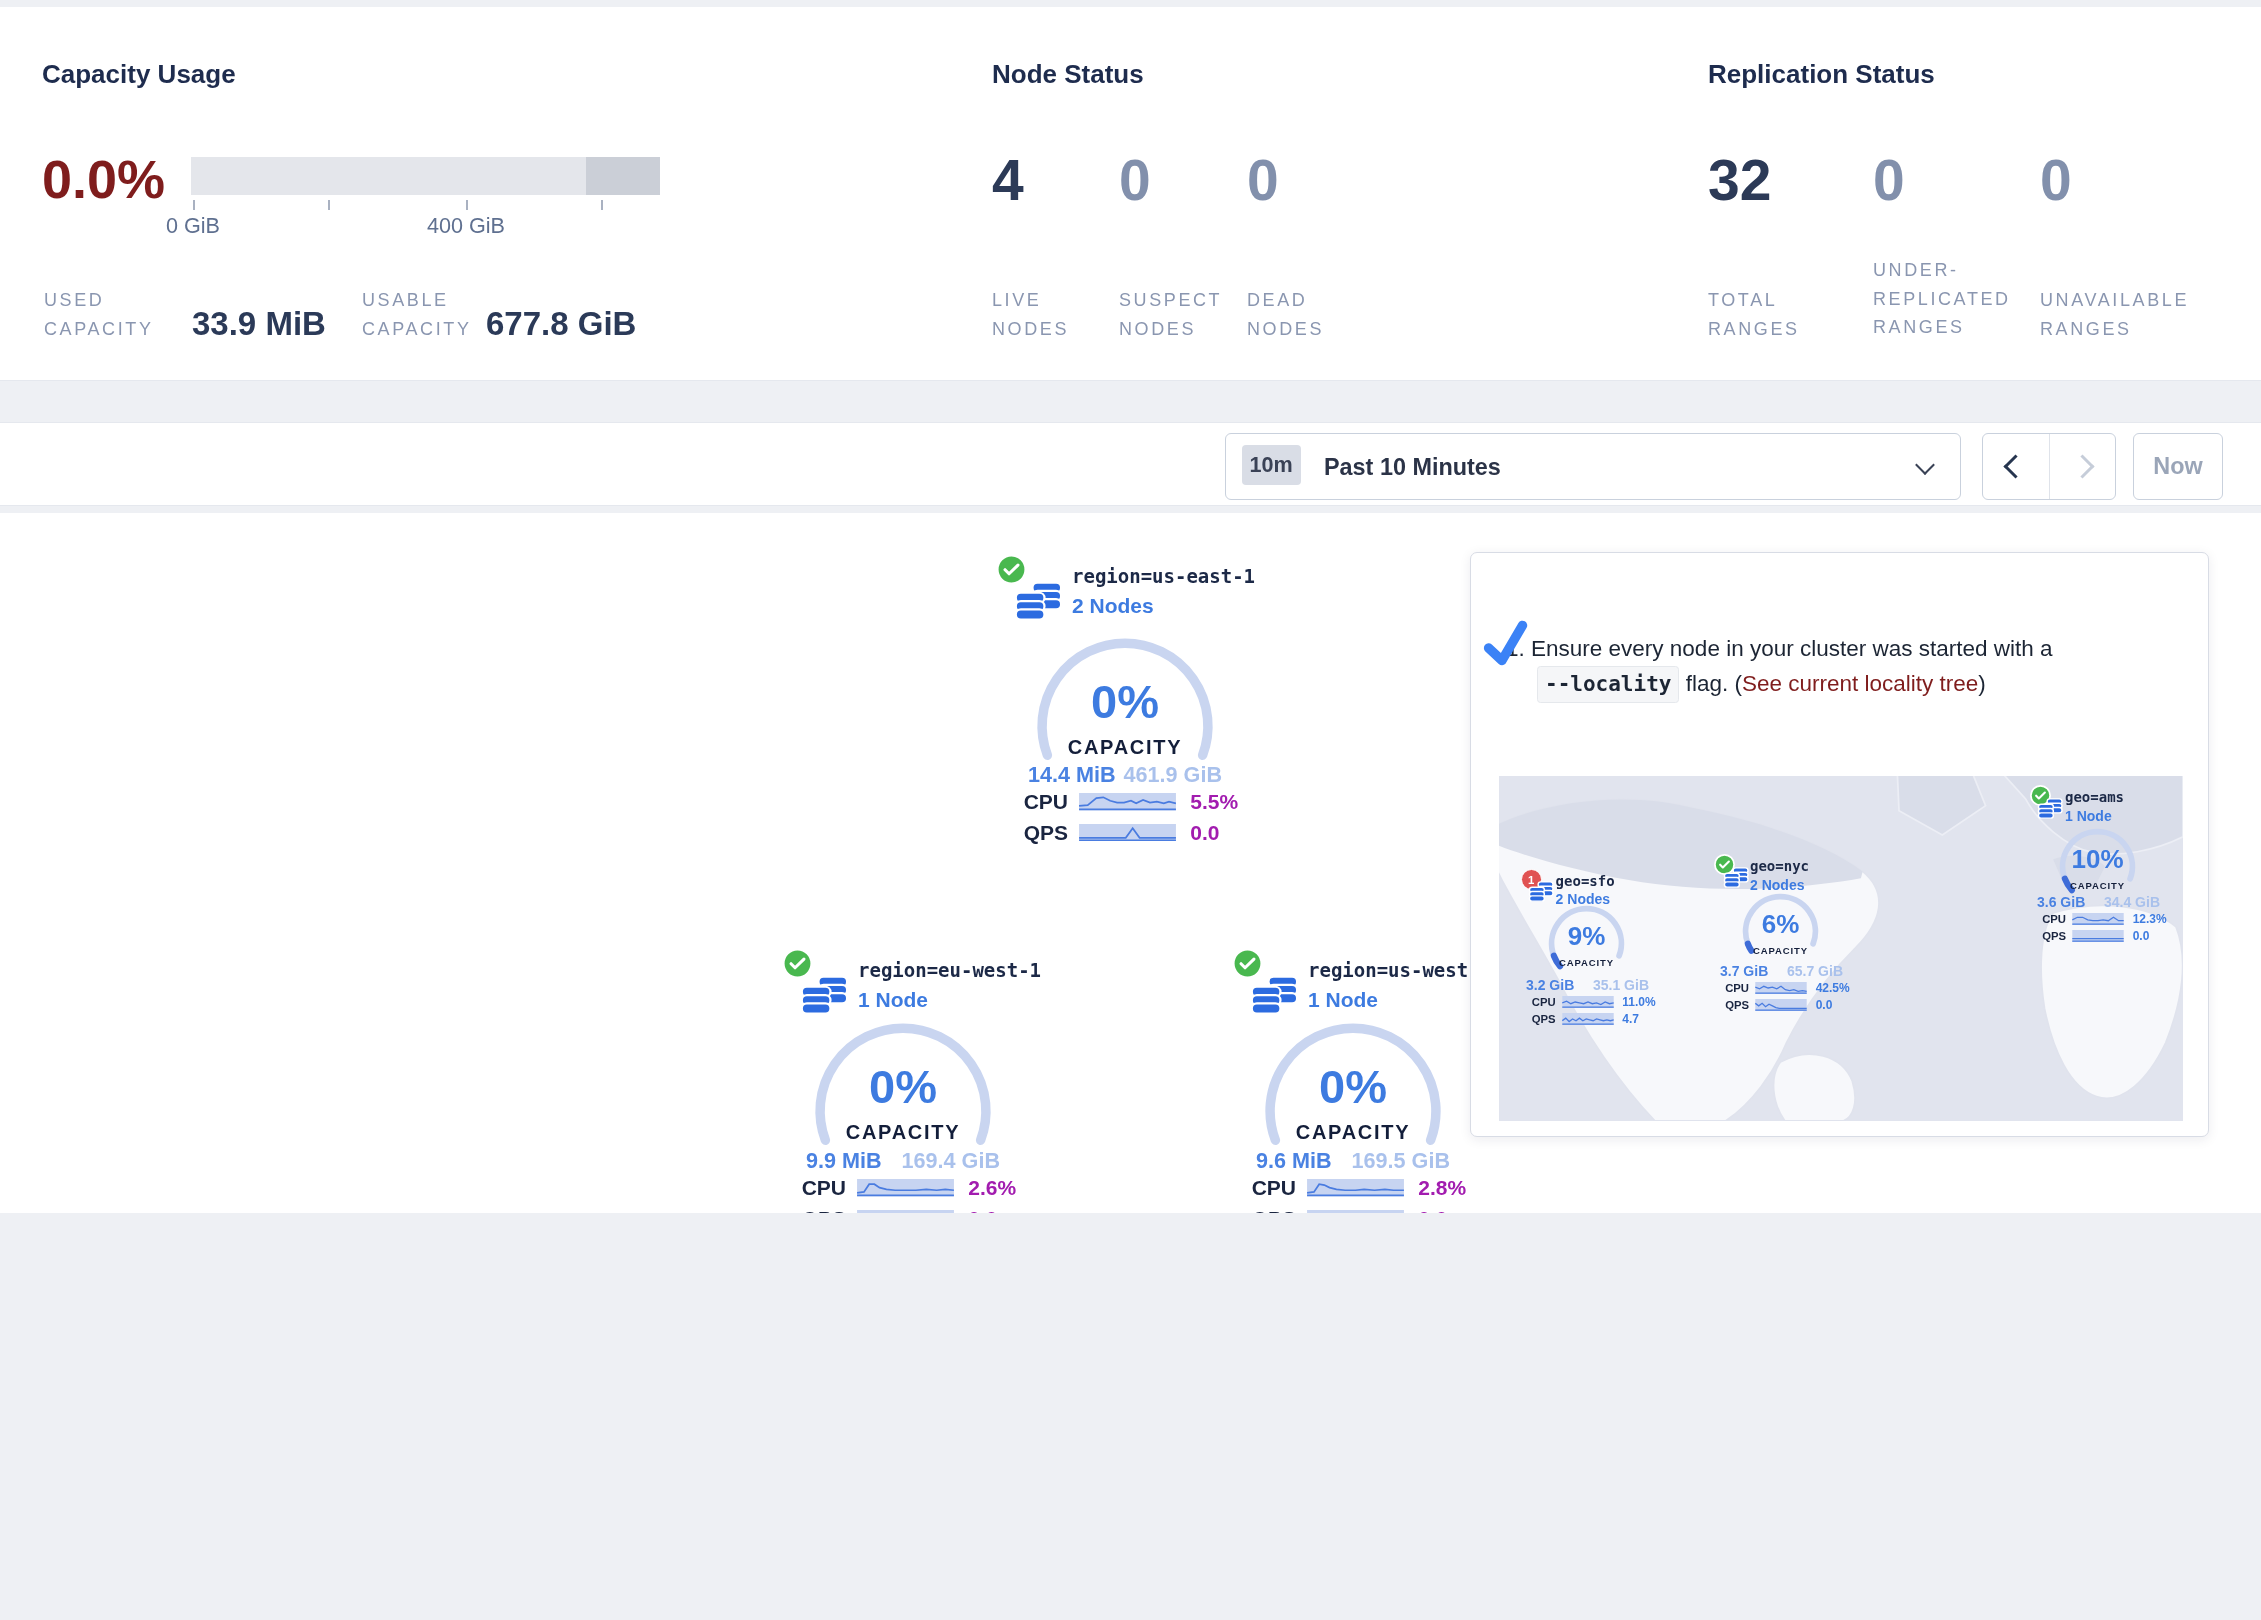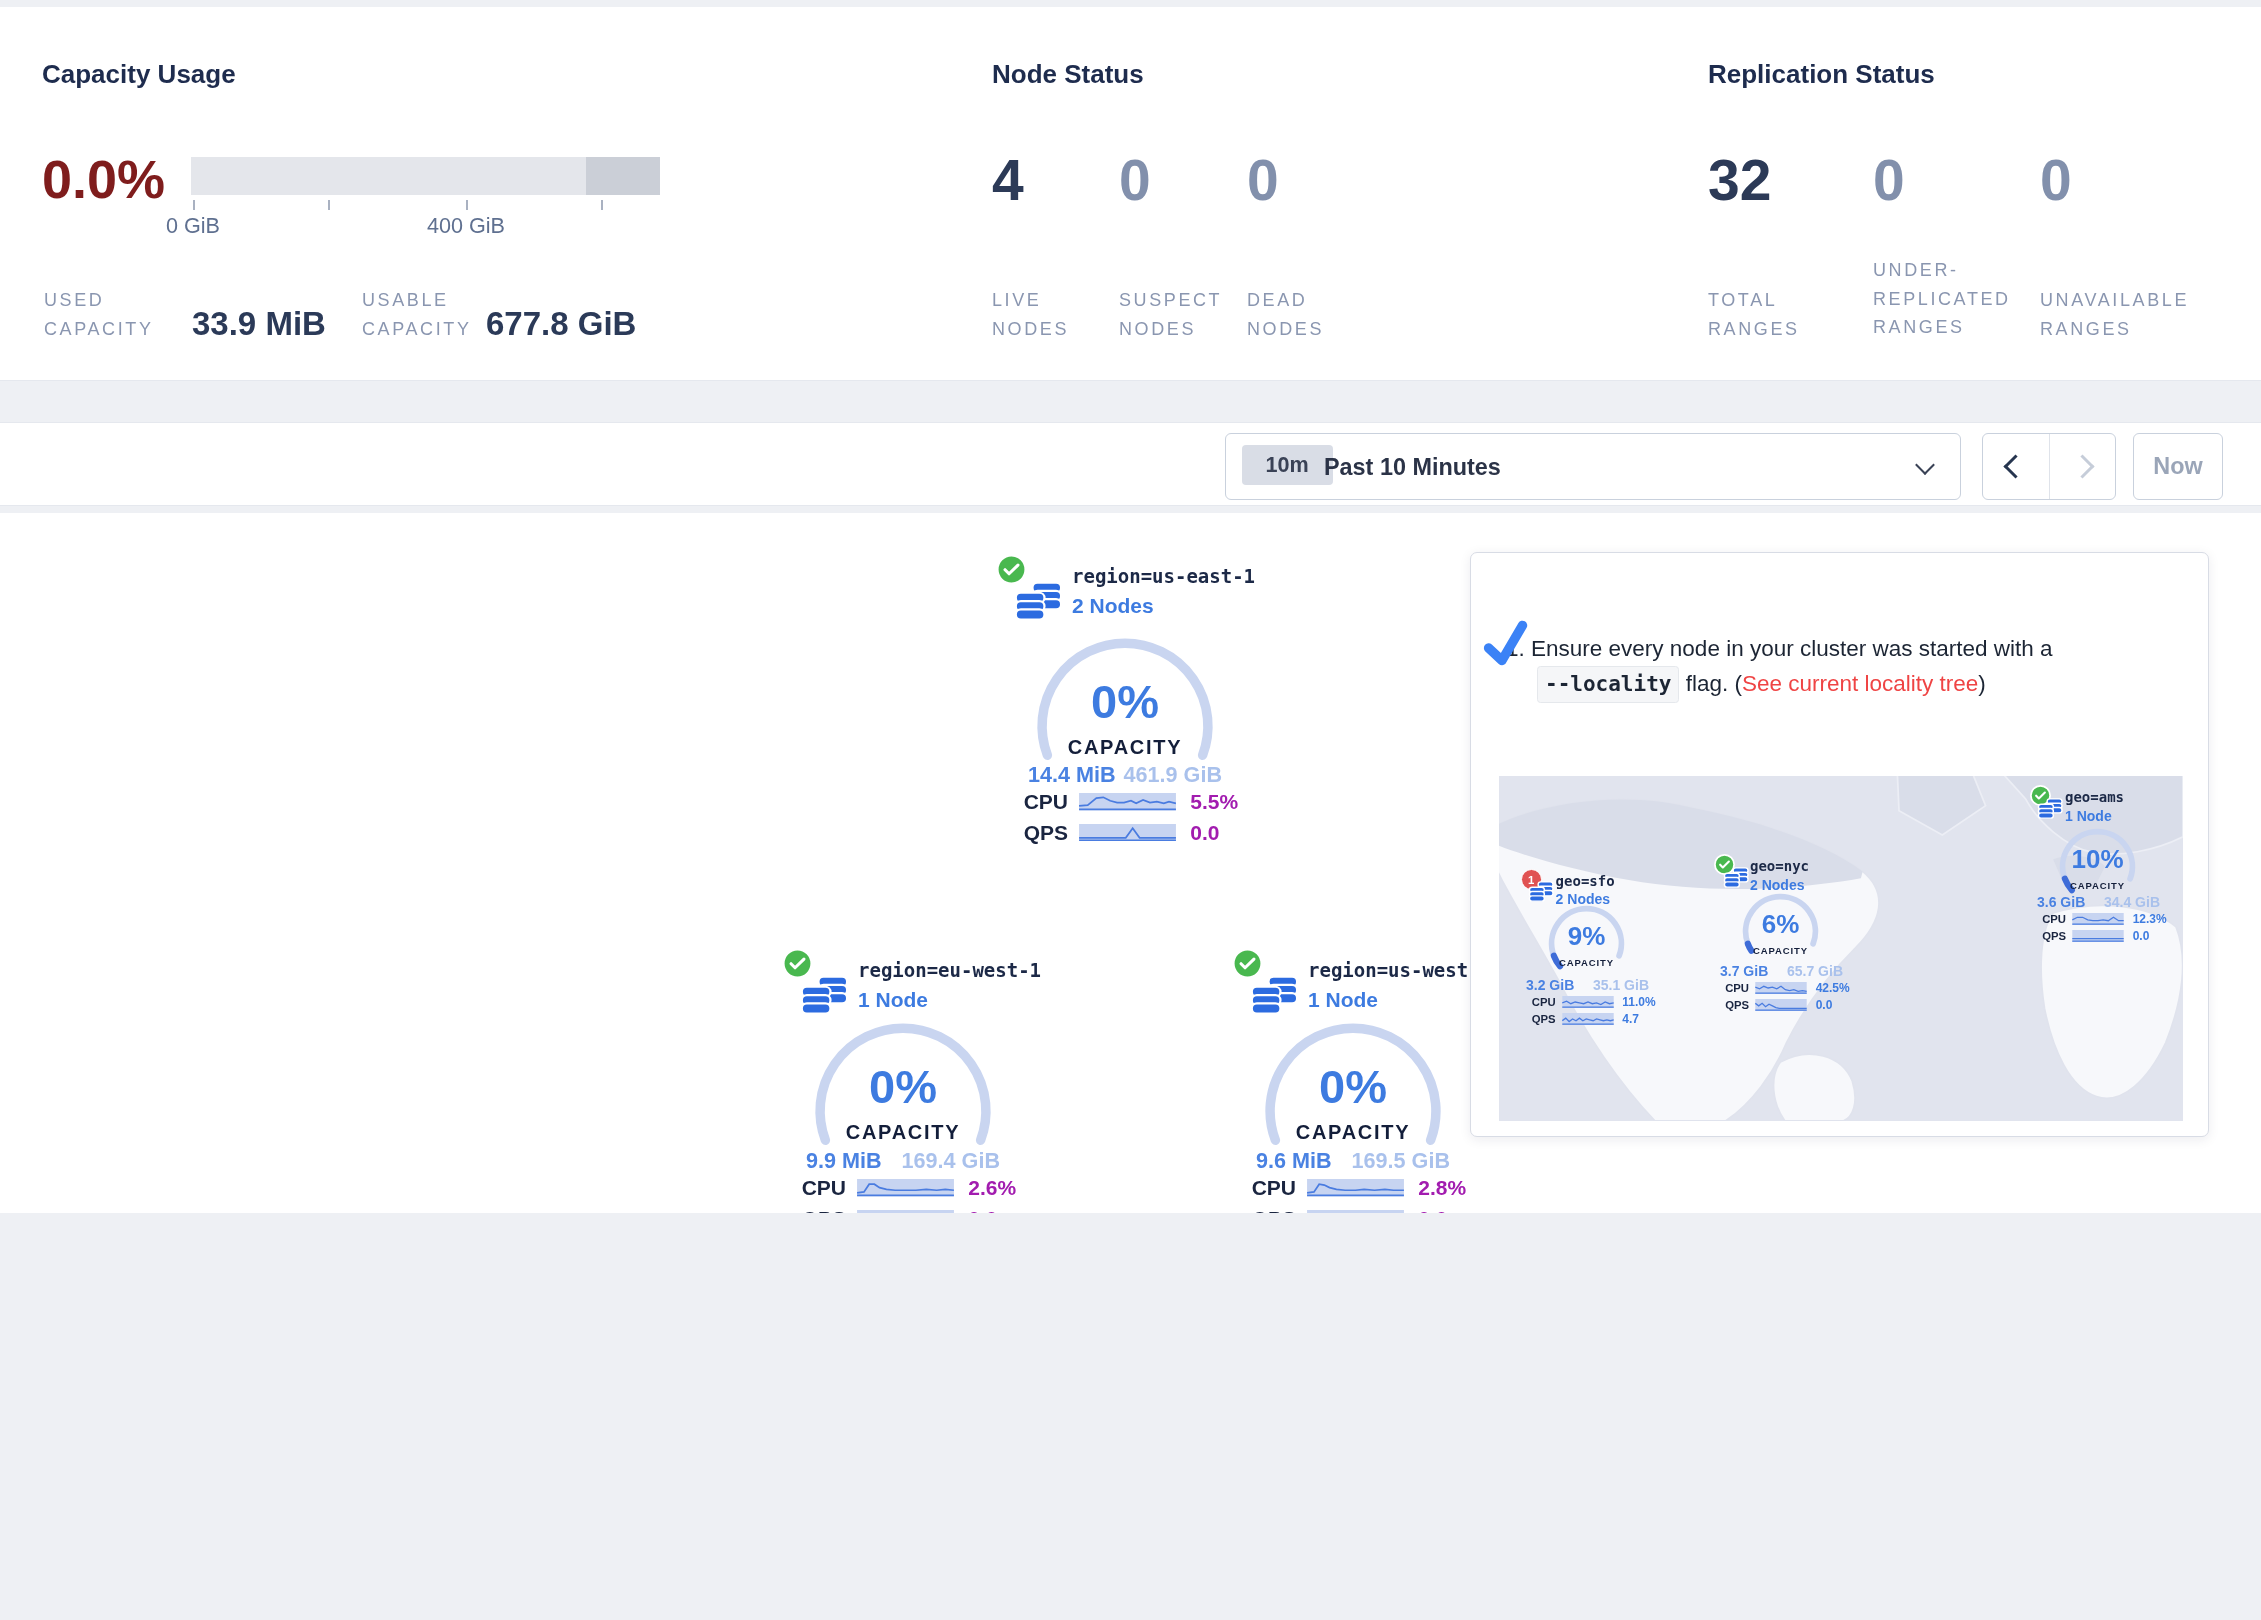--- a/index.html
+++ b/index.html
@@ -20,21 +20,21 @@
   .tick{width:1.7px;height:9.5px;background:#a9b1c1;top:193px;}
   .tick-label{top:206px;font-size:21.6px;color:#5f7090;transform:translateX(-50%);white-space:nowrap;}
   .metric-label{font-size:18px;letter-spacing:2.6px;color:#8a96b0;line-height:28.6px;}
   .metric-value{font-size:33px;font-weight:600;color:#2b3a58;}
   
   .view-select{left:39px;top:454px;font-size:23.4px;color:#2f7de3;font-weight:600;cursor:pointer;display:flex;align-items:center;gap:14px;}
   .tri-down{width:0;height:0;border-left:9.5px solid transparent;border-right:9.5px solid transparent;border-top:12px solid #2f7de3;}
   .crumb{left:638px;top:448px;display:flex;align-items:center;gap:10.4px;font-size:23.4px;color:#323c50;font-weight:600;}
   .tb-divider{left:1184px;top:429px;width:0.9px;height:71px;background:#d9dee6;}
   .timebox{left:1225px;top:433px;width:736px;height:67px;border:0.9px solid #c9d1dd;border-radius:6px;background:#fff;box-sizing:border-box;cursor:pointer;}
-  .badge10m{position:absolute;left:15.6px;top:11.3px;background:#d9dde6;border-radius:4px;padding:7px 24px;font-size:21.6px;font-weight:700;color:#3a4256;}
+  .badge10m{position:absolute;left:15.6px;top:11.3px;background:#d9dde6;border-radius:4px;padding:7px 8px;font-size:21.6px;font-weight:700;color:#3a4256;}
   .timetext{position:absolute;left:98px;top:20px;font-size:23.4px;font-weight:600;color:#2b3347;}
   .chev{display:inline-block;width:12px;height:12px;border-style:solid;border-color:#3a4256;}
   .chev-down{border-width:0 0 2.6px 2.6px;transform:rotate(-45deg);}
   .navgroup{left:1982px;top:433px;width:134px;height:67px;border:0.9px solid #c9d1dd;border-radius:6px;background:#fff;box-sizing:border-box;display:flex;}
   .navbtn{flex:1;display:flex;align-items:center;justify-content:center;cursor:pointer;}
   .navbtn+.navbtn{border-left:0.9px solid #dfe3ea;}
   .chev-left{width:14px;height:14px;border-width:0 0 3.5px 3.5px;transform:rotate(45deg);border-color:#26354f;}
   .chev-right{width:14px;height:14px;border-width:3.5px 3.5px 0 0;transform:rotate(45deg);border-color:#c6cdd9;}
   .nowbtn{left:2133px;top:433px;width:90px;height:67px;border:0.9px solid #c9d1dd;border-radius:6px;background:#fff;box-sizing:border-box;
     display:flex;align-items:center;justify-content:center;font-size:23.4px;font-weight:600;color:#9aa5b8;cursor:pointer;}
@@ -52,21 +52,21 @@
   
   .popup{left:1470px;top:39px;width:739px;height:585px;background:#fff;border:0.9px solid #d8dce5;border-radius:7px;
     box-shadow:0 2.6px 12px rgba(20,30,60,.08);box-sizing:border-box;}
   .p-hdr{position:absolute;left:0;top:0;right:0;height:62px;border-bottom:0.9px solid #e6e8ef;}
   .p-title{position:absolute;left:35px;top:19px;font-size:22.5px;font-weight:700;color:#152441;}
   .p-link{position:absolute;left:305px;top:19px;font-size:22.5px;color:#2f7de3;cursor:pointer;}
   .p-close{position:absolute;right:26px;top:10.4px;font-size:35px;font-weight:400;color:#495264;cursor:pointer;line-height:1;}
   .p-steps{position:absolute;left:35px;top:78px;width:682px;font-size:22.5px;color:#1c2534;line-height:35px;}
   .step{padding-left:31px;text-indent:-31px;margin-bottom:3.5px;}
   .codechip{font-family:"DejaVu Sans Mono",monospace;font-size:21px;font-weight:700;background:#f5f6f8;border:0.9px solid #e5e8ec;border-radius:3.5px;padding:0px 7px;text-indent:0;display:inline-block;}
-  .ilink{color:#ef4444;cursor:pointer;}
+  .ilink{color:#7f1d1d;cursor:pointer;}
   .p-map{position:absolute;left:28px;top:223px;width:684px;height:345px;background:#e1e4ee;overflow:hidden;}
   
   .mini-name{font-family:"DejaVu Sans Mono",monospace;font-size:14px;font-weight:700;color:#1c2947;white-space:nowrap;}
   .mini-nodes{font-size:14px;font-weight:700;color:#3d7be0;margin-top:2.6px;}
   .mini-arc{width:83px;height:83px;}
   .mini-pct{position:absolute;top:19px;width:100%;text-align:center;font-size:26px;font-weight:700;color:#3d7be0;}
   .mini-cap{position:absolute;top:55px;width:100%;text-align:center;font-size:9.5px;font-weight:700;color:#131e3a;letter-spacing:0.9px;}
   .mini-vals{width:123px;display:flex;justify-content:space-between;font-size:14px;font-weight:600;}
   .mini-mrow{display:flex;align-items:center;height:15.6px;margin-bottom:1.7px;}
   .mini-mlabel{width:28px;text-align:right;font-size:11.3px;font-weight:700;color:#1a2540;margin-right:6px;}

